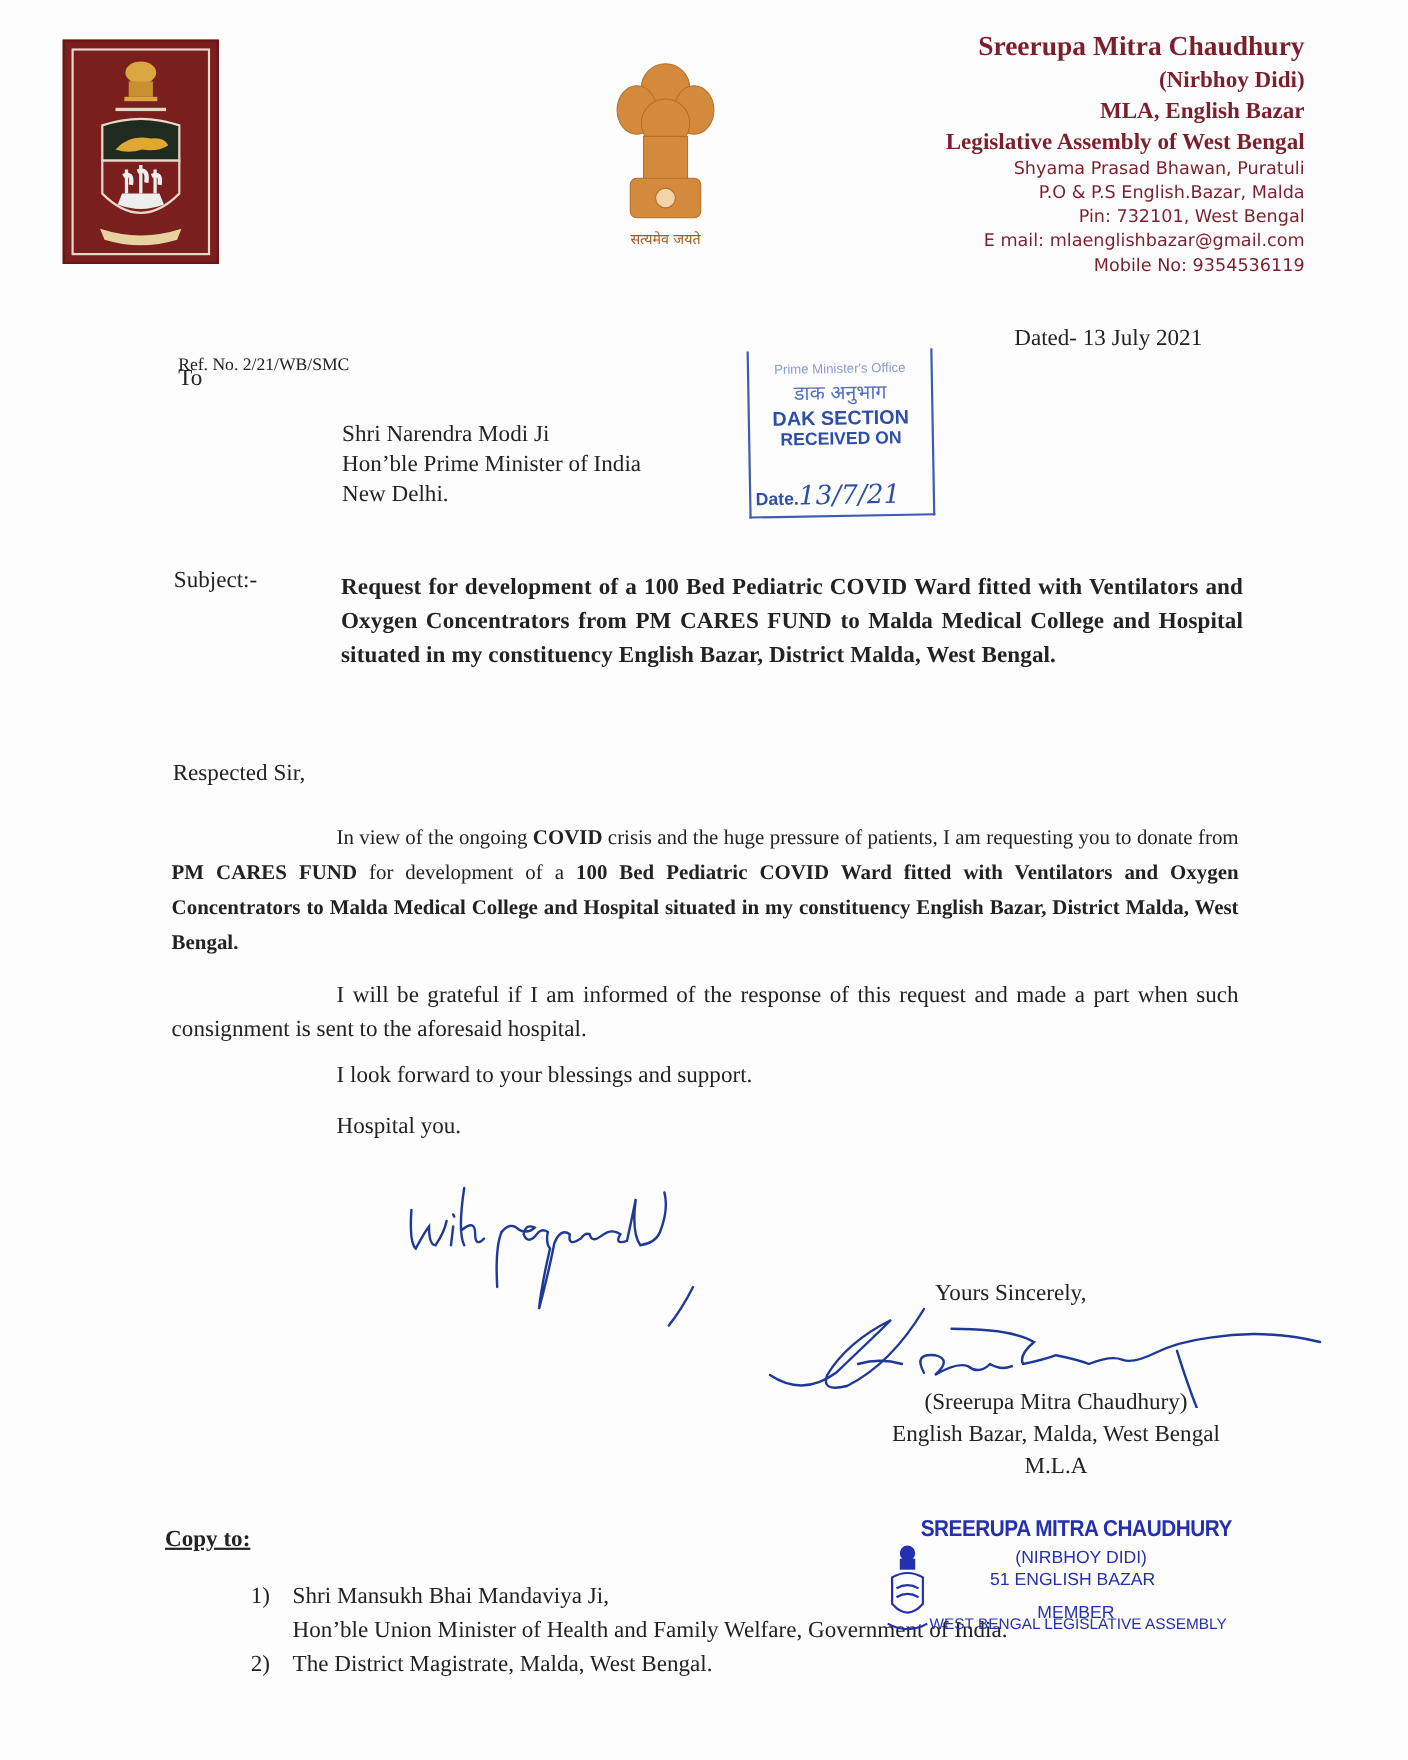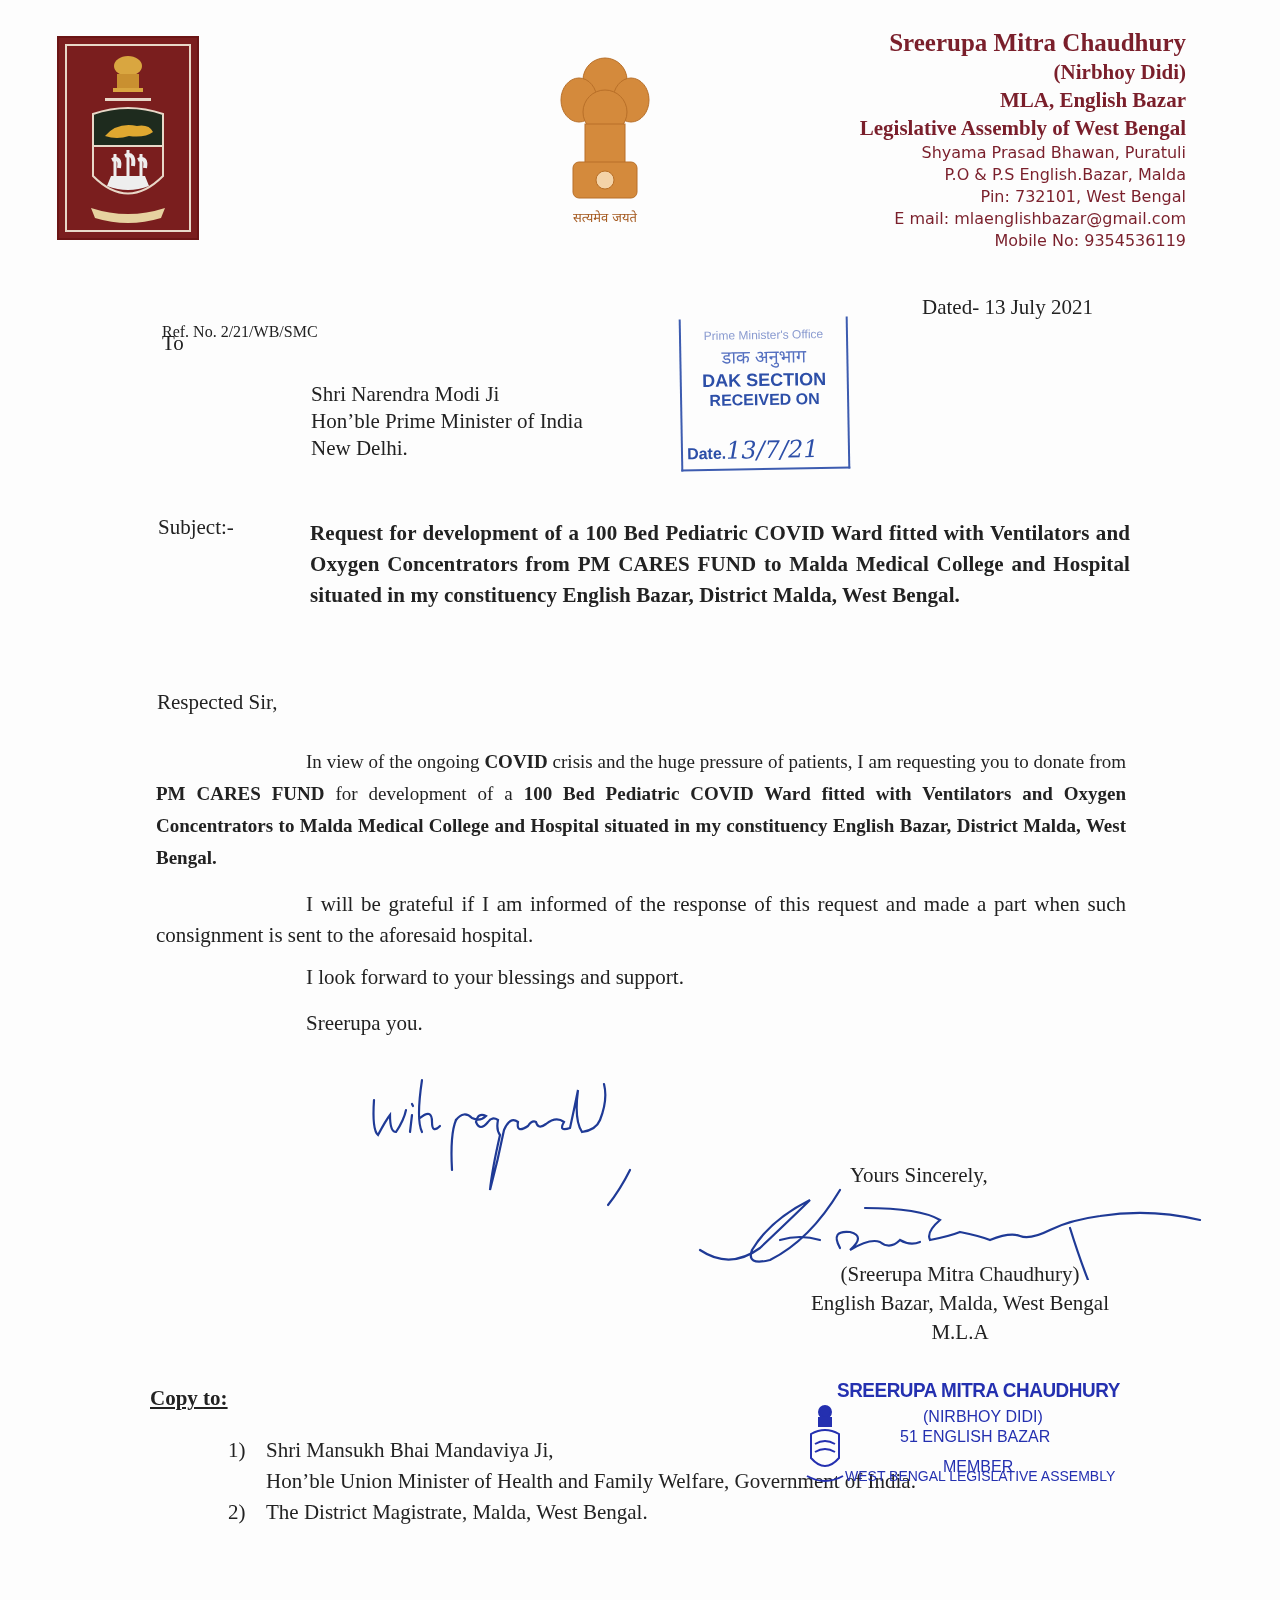--- a/index.html
+++ b/index.html
@@ -153,21 +153,21 @@
 
 <div class="abs subject-label">Subject:-</div>
 <div class="abs subject">Request for development of a 100 Bed Pediatric COVID Ward fitted with Ventilators and Oxygen Concentrators from PM CARES FUND to Malda Medical College and Hospital situated in my constituency English Bazar, District Malda, West Bengal.</div>
 
 <div class="abs salutation">Respected Sir,</div>
 
 <div class="abs para1"><span>In view of the ongoing </span><b>COVID</b><span> crisis and the huge pressure of patients, I am requesting you to donate from </span><b>PM CARES FUND</b><span> for development of a </span><b>100 Bed Pediatric COVID Ward fitted with Ventilators and Oxygen Concentrators to Malda Medical College and Hospital situated in my constituency English Bazar, District Malda, West Bengal.</b></div>
 
 <div class="abs para2">I will be grateful if I am informed of the response of this request and made a part when such consignment is sent to the aforesaid hospital.</div>
 <div class="abs para3">I look forward to your blessings and support.</div>
-<div class="abs para4">Sreerupa you.</div>
+<div class="abs para4">Hospital you.</div>
 
 <div class="abs sig-regards">
   <svg width="320" height="150" viewBox="0 0 320 150" fill="none" stroke="#1f3a96" stroke-width="2.2" stroke-linecap="round">
     <path d="M14 40 Q12 70 18 75 Q26 60 30 55 Q30 72 36 72 Q44 60 46 50"></path>
     <path d="M52 55 L50 72 M52 44 L53 46"></path>
     <path d="M62 20 Q56 60 62 72 M60 58 Q72 48 72 62 Q72 74 80 66"></path>
     <path d="M96 60 Q90 74 92 110"></path>
     <path d="M96 60 Q104 50 112 58 Q120 62 126 56 Q118 52 116 62 Q120 72 128 62 Q132 56 138 60 Q136 70 140 75 Q132 110 130 130 Q138 100 144 70 Q150 56 158 62 Q156 74 168 66 Q172 60 176 62 Q178 70 186 64 Q196 56 204 62 Q198 72 210 68 Q214 50 218 30 Q214 60 222 72 Q236 70 240 60 Q248 40 244 24"></path>
     <path d="M270 110 Q260 130 248 145"></path>
   </svg>

